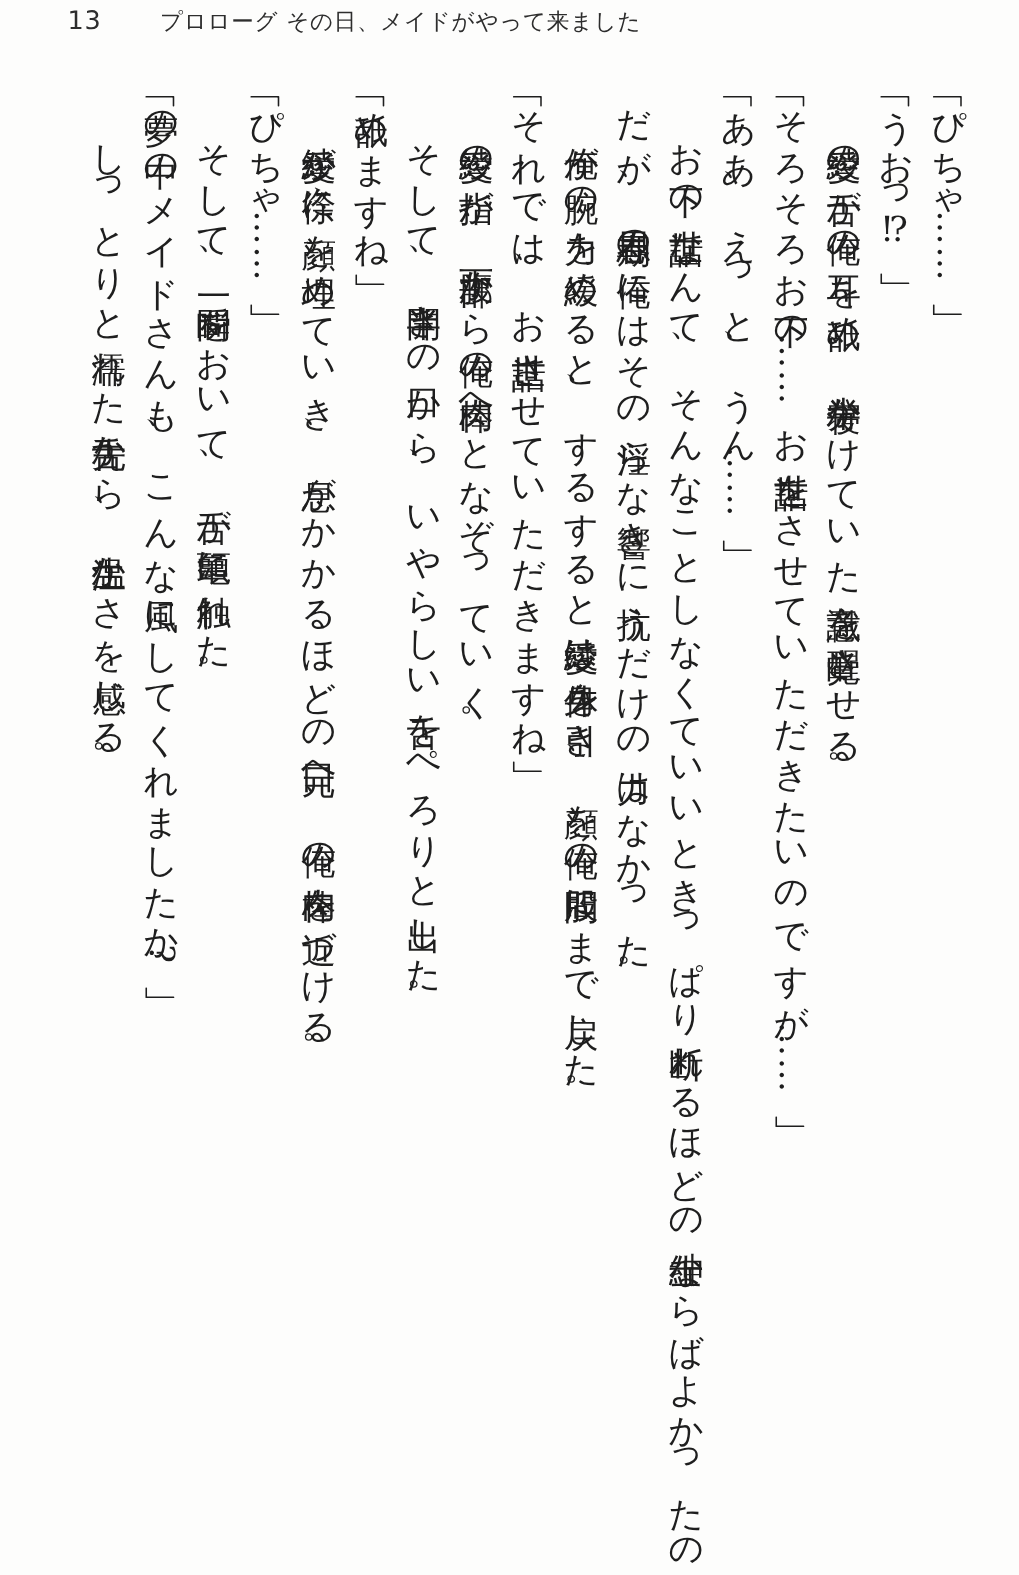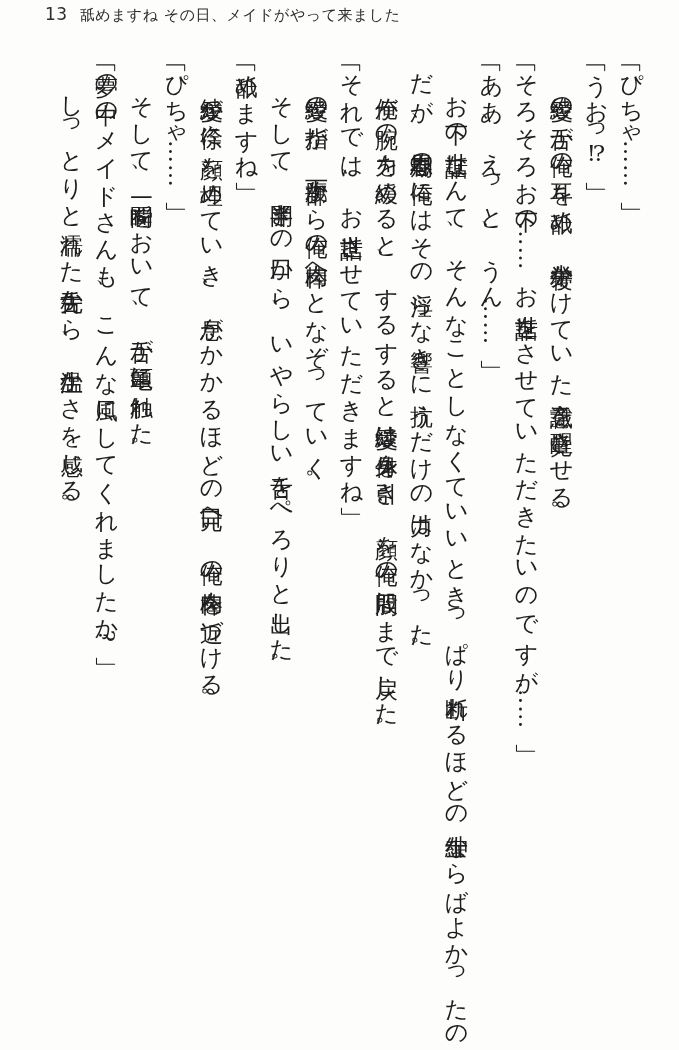--- a/index.html
+++ b/index.html
@@ -15,21 +15,21 @@
     overflow: hidden;
     font-family: "DejaVu Serif", serif;
   }
   
   .page-header {
     position: absolute;
     top: 3px;
     left: 45px;
     display: flex;
     align-items: baseline;
-    gap: 12px;
+    gap: 39px;
     font-family: "DejaVu Sans", sans-serif;
     color: #2d2d2d;
     letter-spacing: 0.5px;
     white-space: nowrap;
   }
   .page-number {
     font-size: 17px;
     line-height: 22px;
   }
   .chapter-title {
@@ -58,21 +58,21 @@
     text-indent: 1em;        
   }
 </style>
 </head>
 <body>
 
 <div class="page">
 
   <header class="page-header">
     <span class="page-number">13</span>
-    <span class="chapter-title">舐めますね その日、メイドがやって来ました</span>
+    <span class="chapter-title">プロローグ その日、メイドがやって来ました</span>
   </header>
 
   <main class="body-text">
     <p>「ぴちゃ……」</p>
     <p>「うおっ⁉」</p>
     <p class="indent">綾愛の舌が俺の耳を舐め、半分寝かけていた意識を覚醒させる。</p>
     <p>「そろそろお下の……お世話をさせていただきたいのですが……」</p>
     <p>「ああ、えっと、うん……」</p>
     <p class="indent">お下の世話なんて、そんなことしなくていいときっぱり断れるほどの紳士ならばよかったのだが、思春期の俺にはその淫らな響きに抗うだけの力はなかった。</p>
     <p class="indent">俺が腕の力を緩めると、するすると綾愛は身体を引き、顔を俺の股間にまで戻した。</p>

